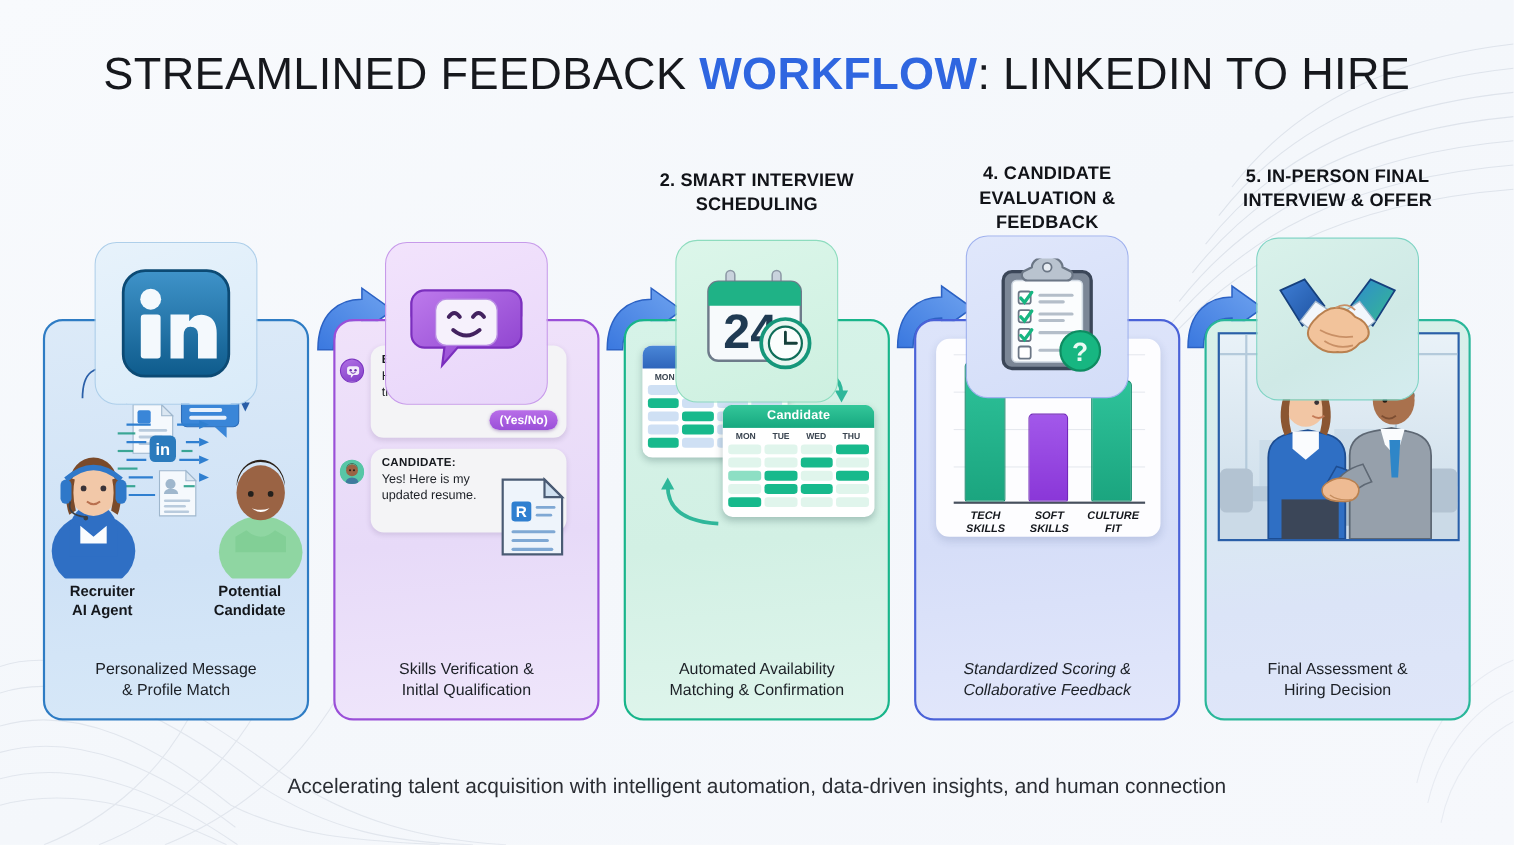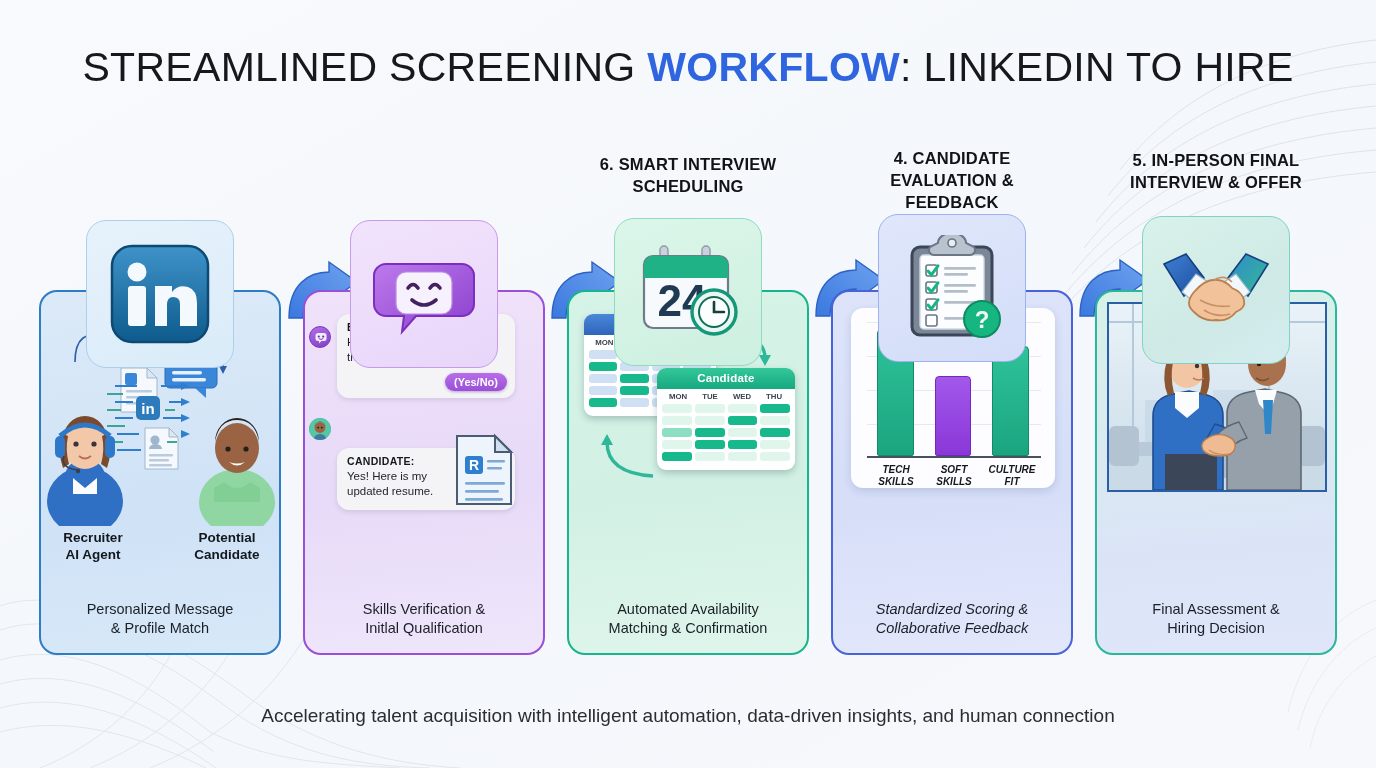--- a/index.html
+++ b/index.html
@@ -142,21 +142,21 @@
     <path d="M150 768 C214 742 272 696 310 628"></path>
   </g>
   <g stroke="#e2e6ee" fill="none" stroke-width="1" opacity="0.7">
     <path d="M1376 600 C1330 618 1300 660 1288 712"></path>
     <path d="M1376 628 C1336 646 1308 686 1298 730"></path>
     <path d="M1376 656 C1342 674 1318 708 1310 748"></path>
   </g>
 </svg>
 
 <div class="page-title">
-  <span>STREAMLINED SCREENING </span><span class="hl">WORKFLOW</span><span>: LINKEDIN TO HIRE</span>
+  <span>STREAMLINED FEEDBACK </span><span class="hl">WORKFLOW</span><span>: LINKEDIN TO HIRE</span>
 </div>
 
 <div class="cols">
 
   <div class="col" style="left:35px;">
 
     <div class="card" style="top:150px; border-color:#2e7cc4; background:linear-gradient(175deg,#dceaf8,#cfe2f6 60%,#d7e8f8);">
       <div class="illus c1-flow">
         <svg width="242" height="210" viewBox="0 0 242 210">
 
@@ -313,21 +313,21 @@
         <div class="chat-avatar" style="left:4px; top:12px; background:linear-gradient(160deg,#b06fe4,#8240c8); border:1.5px solid #7b34c0;">
           <svg width="22" height="22" viewBox="0 0 22 22">
             <rect x="5.5" y="6" width="11" height="8" rx="2.5" fill="#f2ecfa"></rect>
             <circle cx="8.8" cy="9.6" r="1.1" fill="#6b2fae"></circle>
               <circle cx="13.2" cy="9.6" r="1.1" fill="#6b2fae"></circle>
             <path d="M8.8 11.6 q2.2 1.6 4.4 0" stroke="#6b2fae" stroke-width="0.9" fill="none"></path>
             <path d="M9 14 l0 2.6 l2.4 -2.6 z" fill="#f2ecfa"></path>
           </svg>
         </div>
 
-        <div class="bubble" style="left:32px; top:94px; width:178px; height:62px;margin-top:40px;">
+        <div class="bubble" style="left:32px; top:94px; width:178px; height:76px;">
           <div class="bub-who">CANDIDATE:</div>
           <div class="bub-txt" style="width:110px;">Yes! Here is my updated resume.</div>
         </div>
         <div class="chat-avatar" style="left:4px; top:104px; background:#4fc2a0; overflow:hidden;">
           <svg width="22" height="22" viewBox="0 0 22 22">
             <circle cx="11" cy="11" r="11" fill="#57c6a6"></circle>
             <circle cx="11" cy="9.5" r="5.4" fill="#9a6344"></circle>
             <path d="M5.6 8.6 a5.4 5.4 0 0 1 10.8 0 q-1 -5 -5.4 -5 q-4.4 0 -5.4 5 z" fill="#241b14"></path>
             <circle cx="9.2" cy="9.6" r="0.9" fill="#241b14"></circle>
               <circle cx="12.8" cy="9.6" r="0.9" fill="#241b14"></circle>
@@ -371,21 +371,21 @@
     </div>
   </div>
 
   <div class="arrow" style="left:548px; top:120px;">
     <svg width="74" height="62" viewBox="0 0 74 62">
       <path d="M4 58 C4 24 24 12 44 12 L44 2 L72 22 L44 42 L44 31 C28 31 18 39 18 58 Z" fill="url(#ar1)" stroke="#2c62c4" stroke-width="1.4"></path>
     </svg>
   </div>
 
   <div class="col" style="left:563px;">
-    <div class="step-title" style="margin-top:14px;">6. SMART INTERVIEW
+    <div class="step-title" style="margin-top:14px;">2. SMART INTERVIEW
 SCHEDULING</div>
 
     <div class="card" style="top:150px; border-color:#18b58a; background:linear-gradient(175deg,#d6f3e8,#d2f0e4 55%,#dff5ec);">
       <div class="illus" style="top:18px; height:210px;">
 
         <div class="cal" style="left:15px; top:4px; width:132px;">
           <div class="cal-hd" style="background:linear-gradient(180deg,#4a87d8,#2f65bb);">Recruiter</div>
           <div class="cal-days">
             <span>MON</span>
             <span>TUE</span>

